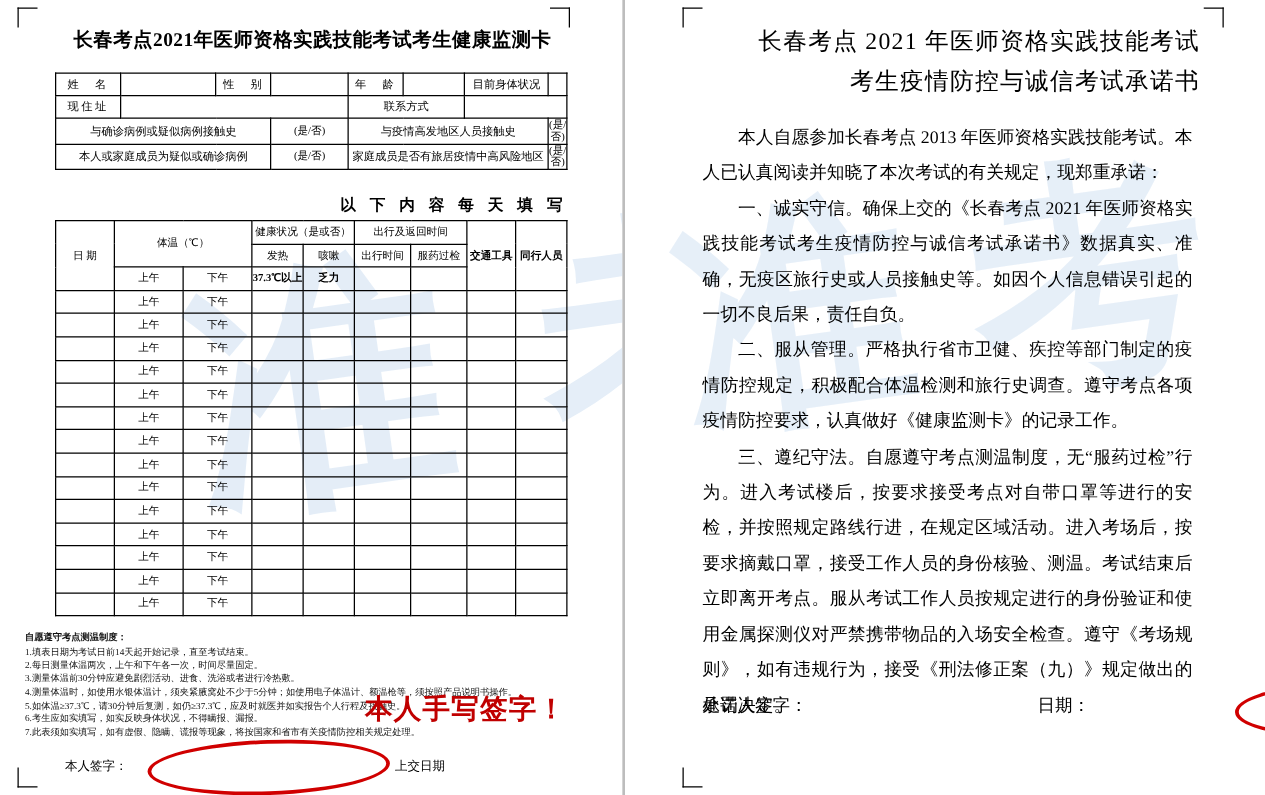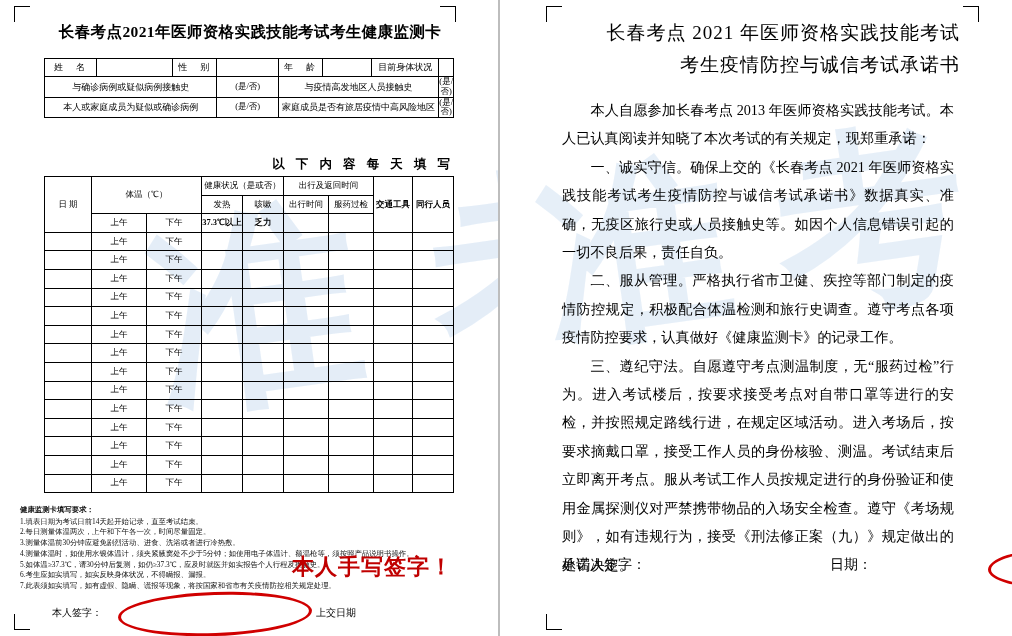--- a/index.html
+++ b/index.html
@@ -144,20 +144,26 @@
       <td style="width:52px" class="lbl">姓　名</td>
       <td style="width:78px"></td>
       <td style="width:44px" class="lbl">性　别</td>
       <td style="width:62px"></td>
       <td style="width:44px" class="lbl">年　龄</td>
       <td style="width:50px"></td>
       <td style="width:68px">目前身体状况</td>
       <td></td>
     </tr>
     <tr>
+      <td class="lbl">现住址</td>
+      <td colspan="3"></td>
+      <td colspan="2">联系方式</td>
+      <td colspan="2"></td>
+    </tr>
+    <tr>
       <td colspan="3">与确诊病例或疑似病例接触史</td>
       <td class="yn">(是/否)</td>
       <td colspan="3">与疫情高发地区人员接触史</td>
       <td class="yn">(是/否)</td>
     </tr>
     <tr>
       <td colspan="3">本人或家庭成员为疑似或确诊病例</td>
       <td class="yn">(是/否)</td>
       <td colspan="3">家庭成员是否有旅居疫情中高风险地区</td>
       <td class="yn">(是/否)</td>
@@ -344,21 +350,21 @@
           <td></td>
           <td></td>
           <td></td>
           <td></td>
           <td></td>
         </tr>
       </tbody>
   </table>
 
   <div class="notes">
-    <div class="nt-title">健康监测卡填写要求：</div>
+    <div class="nt-title">自愿遵守考点测温制度：</div>
     <div id="notes-list">
         <p>1.填表日期为考试日前14天起开始记录，直至考试结束。</p>
         <p>2.每日测量体温两次，上午和下午各一次，时间尽量固定。</p>
         <p>3.测量体温前30分钟应避免剧烈活动、进食、洗浴或者进行冷热敷。</p>
         <p>4.测量体温时，如使用水银体温计，须夹紧腋窝处不少于5分钟；如使用电子体温计、额温枪等，须按照产品说明书操作。</p>
         <p>5.如体温≥37.3℃，请30分钟后复测，如仍≥37.3℃，应及时就医并如实报告个人行程及接触史。</p>
         <p>6.考生应如实填写，如实反映身体状况，不得瞒报、漏报。</p>
         <p>7.此表须如实填写，如有虚假、隐瞒、谎报等现象，将按国家和省市有关疫情防控相关规定处理。</p>
       </div>
   </div>

